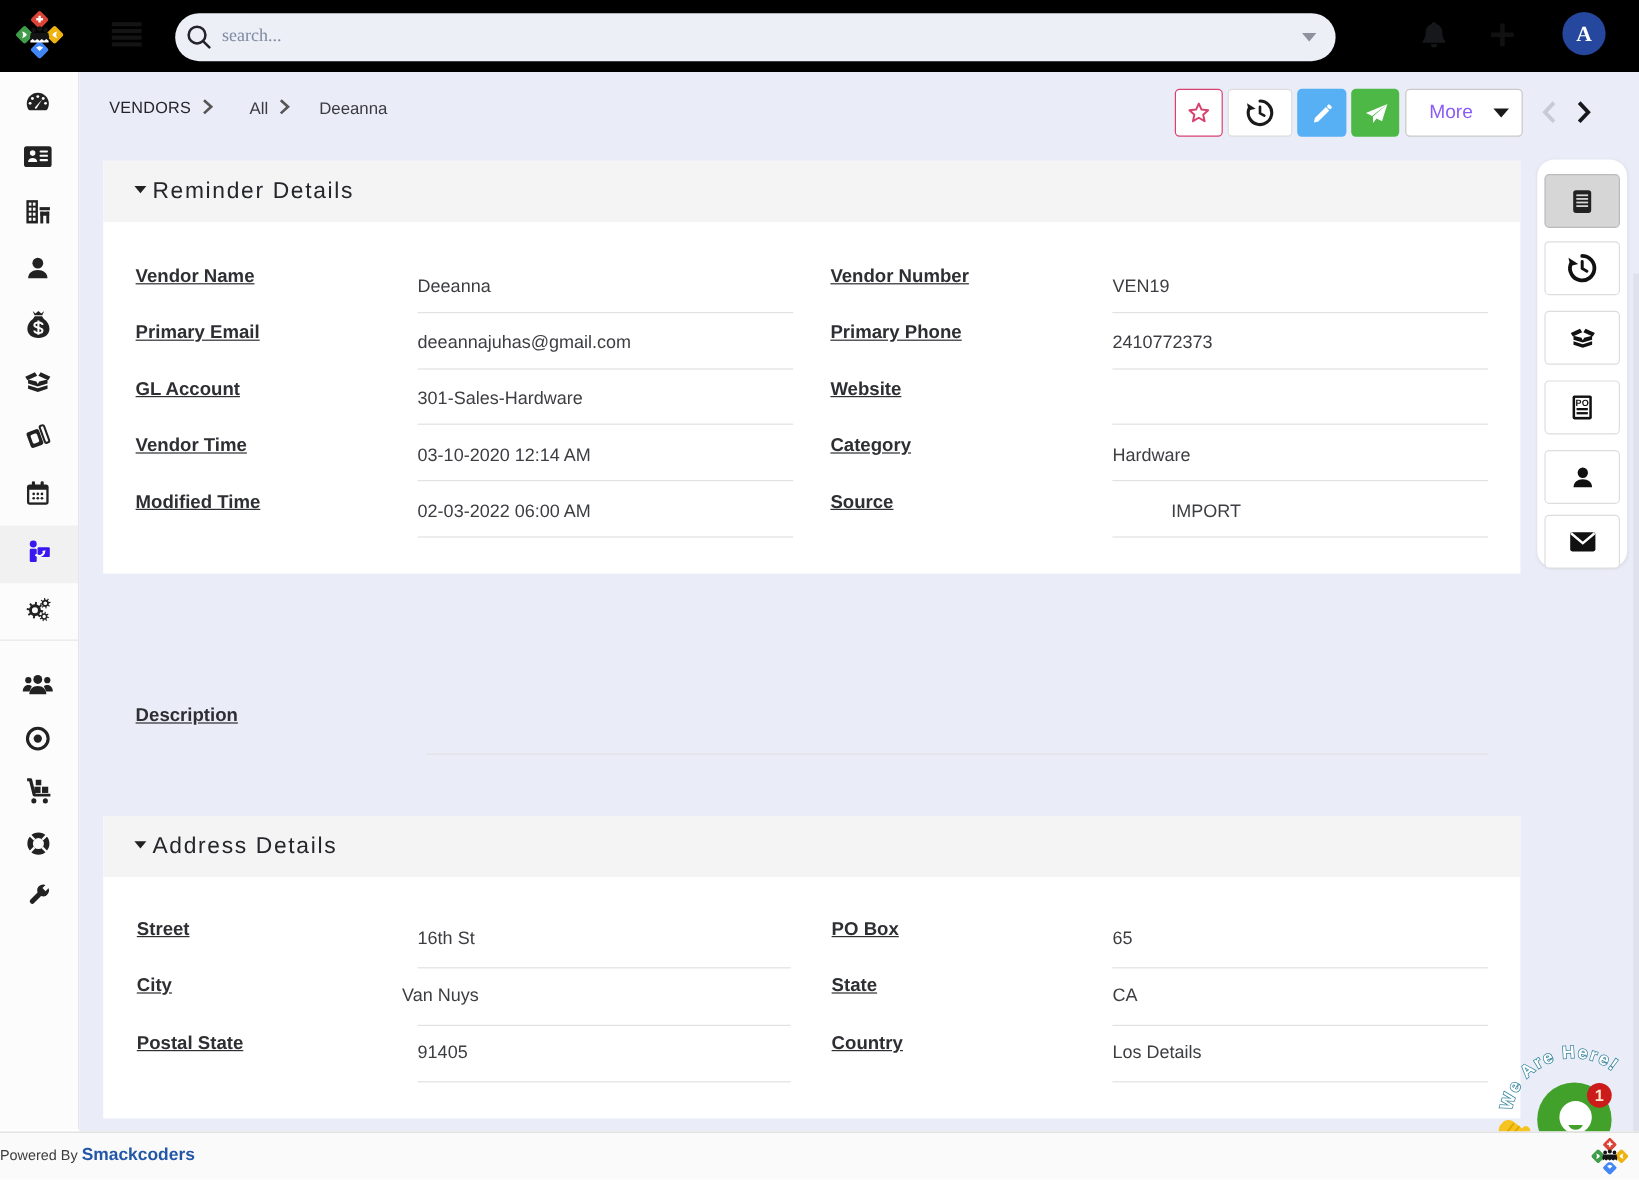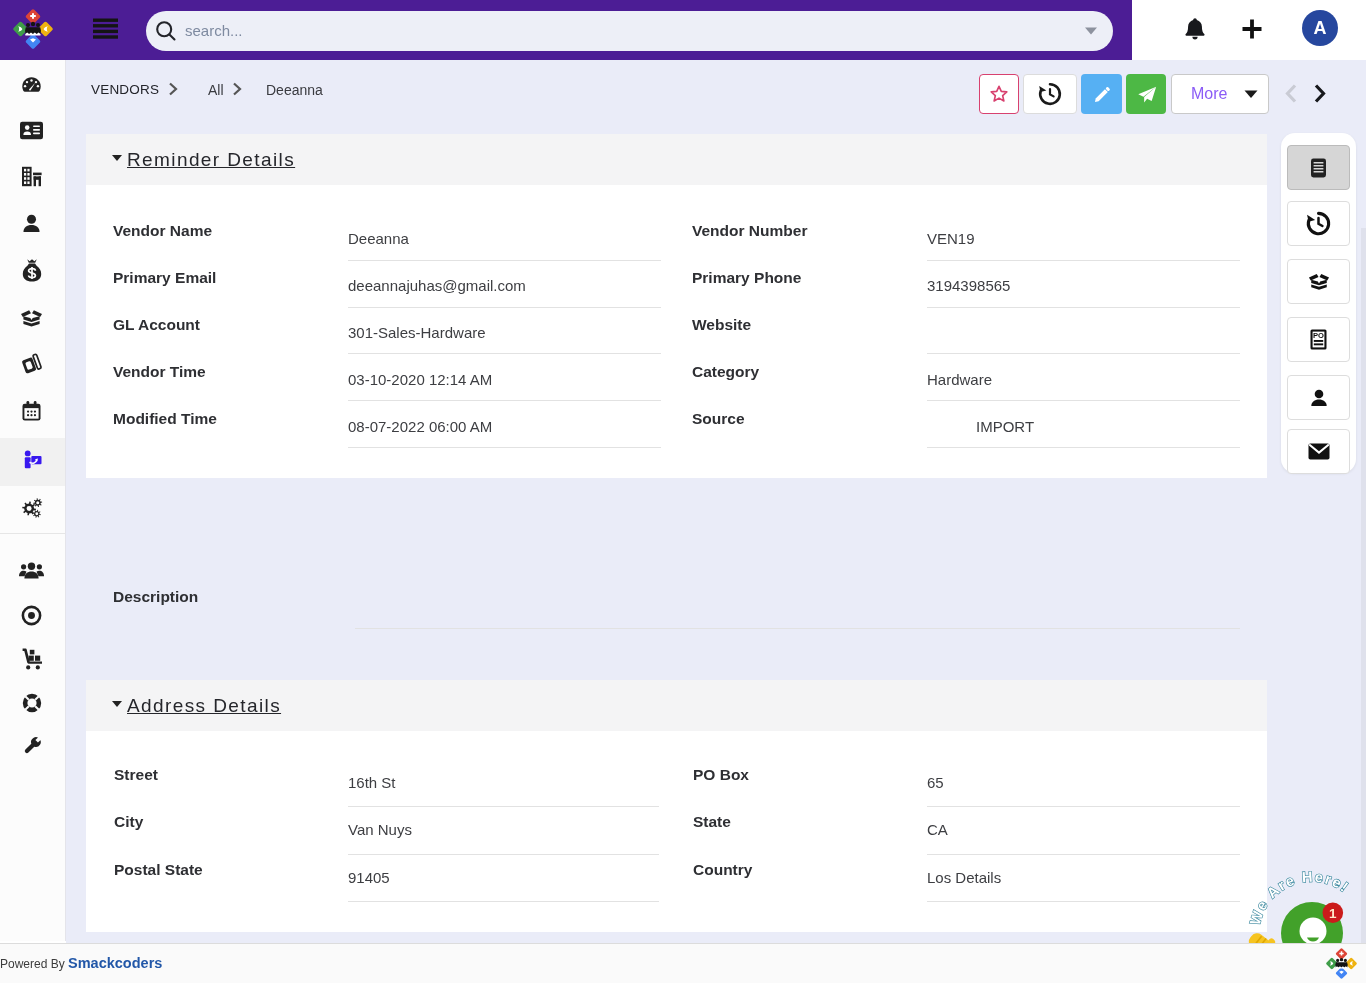--- a/index.html
+++ b/index.html
@@ -1,21 +1,21 @@
 <!DOCTYPE html>
 <html><head>
 <meta charset="utf-8">
 <style>
   * { margin:0; padding:0; box-sizing:border-box; }
   html,body { width:1366px; height:983px; font-family:"Liberation Sans", sans-serif; background:#fff; overflow:hidden; }
   #app { position:relative; width:1366px; height:983px; overflow:hidden; }
   .abs { position:absolute; }
 
   
-  #topbar { position:absolute; left:0; top:0; width:1132px; height:60px; background:#4c1d95; z-index:5; }
+  #topbar { position:absolute; left:0; top:0; width:1366px; height:60px; background:#000000; z-index:5;font-family:Liberation Serif, serif; }
   #searchpill { position:absolute; left:146px; top:11px; width:967px; height:40px; background:#edeff7; border-radius:20px; }
   #searchtxt { position:absolute; left:185px; top:22px; font-size:15px; color:#7e8aa0; }
   #avatar { position:absolute; left:1302px; top:10px; width:36px; height:36px; border-radius:50%; background:#26479e; color:#fff; font-size:18px; font-weight:bold; text-align:center; line-height:36px; }
 
   
   #sidebar { position:absolute; left:0; top:60px; width:66px; height:881px; background:#fcfcfc; border-right:1px solid #e4e4ea; }
   #sidebar .hl { position:absolute; left:0; top:378px; width:65px; height:48px; background:#f1f1f1; }
   #sidebar .divider { position:absolute; left:0; top:473px; width:65px; height:1px; background:#e6e6e6; }
 
   
@@ -23,24 +23,24 @@
 
   
   .crumb { position:absolute; top:82px; font-size:14px; color:#23242a; }
 
   
   .abtn { position:absolute; top:74px; height:40px; border-radius:4px; }
 
   
   .card { position:absolute; left:86px; width:1181px; background:#fff; }
   .chead { position:relative; height:51px; background:#f4f4f5; }
-  .ctitle { position:absolute; left:41px; top:15px; font-size:19px; letter-spacing:1.4px; color:#25262b;text-decoration:underline; }
+  .ctitle { position:absolute; left:41px; top:15px; font-size:19px; letter-spacing:1.4px; color:#25262b; }
   .caret { position:absolute; left:26px; top:21px; width:0; height:0; border-left:5px solid transparent; border-right:5px solid transparent; border-top:6px solid #222; }
 
-  .flabel { position:absolute; font-size:15.5px; font-weight:bold; color:#2e2f33; }
+  .flabel { position:absolute; font-size:15.5px; font-weight:bold; color:#2e2f33;text-decoration:underline; }
   .fval { position:absolute; font-size:15px; color:#3d3e42; }
   .fline { position:absolute; height:1px; background:#e2e2e2; }
 
   
   #rtool { position:absolute; left:1281px; top:133px; width:75px; height:340px; background:#fff; border-radius:14px; box-shadow:0 1px 3px rgba(0,0,0,.08); }
   .rbtn { position:absolute; left:6px; width:63px; height:45px; background:#fff; border:1px solid #ddd; border-radius:4px; display:flex; align-items:center; justify-content:center; }
 
   
   #footer { position:absolute; left:0; top:943px; width:1366px; height:40px; background:#fafafa; border-top:1px solid #dcdcdc; }
   #footer .ptext { position:absolute; left:0; width:1346px; top:11px; text-align:left; font-size:12px; color:#3c3c3c; }
@@ -104,28 +104,28 @@
   <div class="flabel" style="left:113px;top:269px">Primary Email</div>
   <div class="fval" style="left:348px;top:277px">deeannajuhas@gmail.com</div>
   <div class="fline" style="left:348px;top:307px;width:313px"></div>
   <div class="flabel" style="left:113px;top:316px">GL Account</div>
   <div class="fval" style="left:348px;top:324px">301-Sales-Hardware</div>
   <div class="fline" style="left:348px;top:353px;width:313px"></div>
   <div class="flabel" style="left:113px;top:363px">Vendor Time</div>
   <div class="fval" style="left:348px;top:371px">03-10-2020 12:14 AM</div>
   <div class="fline" style="left:348px;top:400px;width:313px"></div>
   <div class="flabel" style="left:113px;top:410px">Modified Time</div>
-  <div class="fval" style="left:348px;top:418px">08-07-2022 06:00 AM</div>
+  <div class="fval" style="left:348px;top:418px">02-03-2022 06:00 AM</div>
   <div class="fline" style="left:348px;top:447px;width:313px"></div>
 
   <div class="flabel" style="left:692px;top:222px">Vendor Number</div>
   <div class="fval" style="left:927px;top:230px">VEN19</div>
   <div class="fline" style="left:927px;top:260px;width:313px"></div>
   <div class="flabel" style="left:692px;top:269px">Primary Phone</div>
-  <div class="fval" style="left:927px;top:277px">3194398565</div>
+  <div class="fval" style="left:927px;top:277px">2410772373</div>
   <div class="fline" style="left:927px;top:307px;width:313px"></div>
   <div class="flabel" style="left:692px;top:316px">Website</div>
   <div class="fline" style="left:927px;top:353px;width:313px"></div>
   <div class="flabel" style="left:692px;top:363px">Category</div>
   <div class="fval" style="left:927px;top:371px">Hardware</div>
   <div class="fline" style="left:927px;top:400px;width:313px"></div>
   <div class="flabel" style="left:692px;top:410px">Source</div>
   <div class="fval" style="left:976px;top:418px">IMPORT</div>
   <div class="fline" style="left:927px;top:447px;width:313px"></div>
 
@@ -135,21 +135,21 @@
   <div class="card" style="top:680px;height:252px">
     <div class="chead">
         <div class="caret"></div>
         <div class="ctitle">Address Details</div>
       </div>
   </div>
   <div class="flabel" style="left:114px;top:766px">Street</div>
   <div class="fval" style="left:348px;top:774px">16th St</div>
   <div class="fline" style="left:348px;top:806px;width:311px"></div>
   <div class="flabel" style="left:114px;top:813px">City</div>
-  <div class="fval" style="left:348px;top:821px">Van Nuys</div>
+  <div class="fval" style="left:335px;top:821px">Van Nuys</div>
   <div class="fline" style="left:348px;top:854px;width:311px"></div>
   <div class="flabel" style="left:114px;top:861px">Postal State</div>
   <div class="fval" style="left:348px;top:869px">91405</div>
   <div class="fline" style="left:348px;top:901px;width:311px"></div>
   <div class="flabel" style="left:693px;top:766px">PO Box</div>
   <div class="fval" style="left:927px;top:774px">65</div>
   <div class="fline" style="left:927px;top:806px;width:313px"></div>
   <div class="flabel" style="left:693px;top:813px">State</div>
   <div class="fval" style="left:927px;top:821px">CA</div>
   <div class="fline" style="left:927px;top:854px;width:313px"></div>

